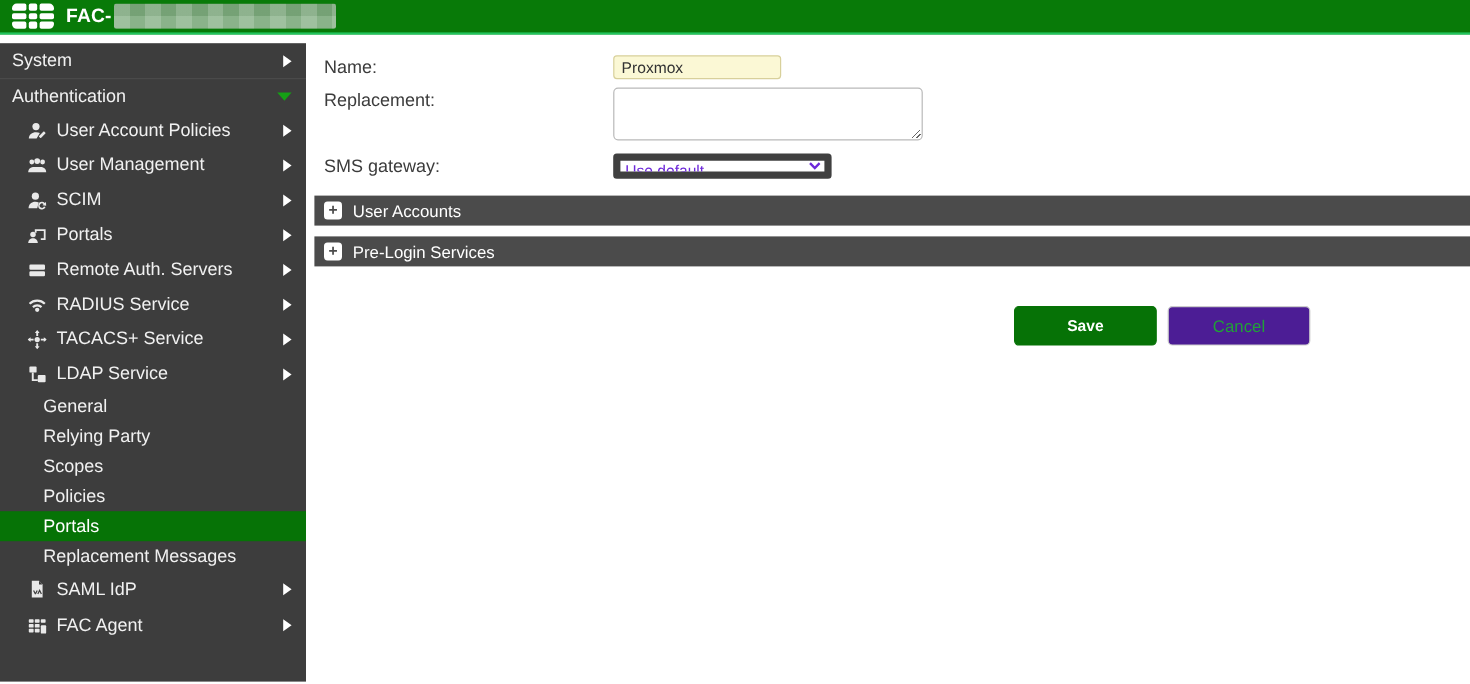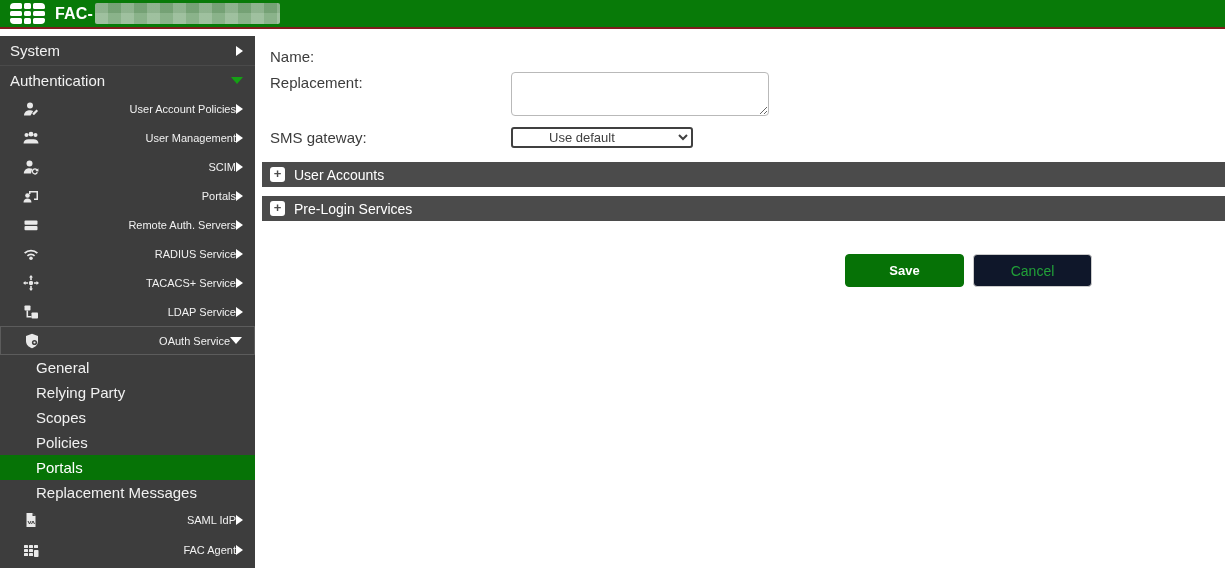--- a/index.html
+++ b/index.html
@@ -1,20 +1,20 @@
 <!DOCTYPE html>
 <html><head>
 <meta charset="utf-8">
 <style>
   * { box-sizing: border-box; margin: 0; padding: 0; }
   html, body { width: 1225px; height: 570px; overflow: hidden; background: #fff;
     font-family: "Liberation Sans", sans-serif; }
 
   
-  .topbar { height: 29px; background: #087a08; border-bottom: 2px solid #7f1d1d;
+  .topbar { height: 29px; background: #087a08; border-bottom: 2px solid #22c55e;
     display: flex; align-items: center; padding-left: 10px; }
   .logo-grid { display: grid; grid-template-columns: 12px 7px 12px; grid-template-rows: 6px 5px 6px;
     gap: 2px; margin-right: 10px; }
   .logo-grid span { background: #fff; border-radius: 1.5px; }
   .logo-grid span:nth-child(1) { border-top-left-radius: 4px; }
   .logo-grid span:nth-child(3) { border-top-right-radius: 4px; }
   .logo-grid span:nth-child(7) { border-bottom-left-radius: 4px; }
   .logo-grid span:nth-child(9) { border-bottom-right-radius: 4px; }
   .brand { color: #fff; font-weight: bold; font-size: 16px; letter-spacing: .2px; }
   .redacted { width: 185px; height: 21px; margin-left: 2px; border-radius: 2px;
@@ -28,21 +28,21 @@
   
   .app { display: flex; height: 532px; }
   .sidebar { width: 255px; background: #3d3d3d; flex: 0 0 255px; overflow: hidden; }
   .gutter { width: 7px; background: #fff; flex: 0 0 7px; }
   .content { flex: 1; background: #fff; }
 
   
   .nav-row { display: flex; align-items: center; color: #f1f1f1; cursor: pointer; }
   .nav-top { height: 29px; font-size: 15px; padding: 0 12px 0 10px; border-top: 1px solid #4a4a4a; }
   .nav-top:first-child { border-top: none; }
-  .nav-sub { height: 29px; font-size: 11px; padding: 0 12px 0 22px; text-align: right; }
+  .nav-sub { height: 29px; font-size: 15px; padding: 0 12px 0 22px; }
   .nav-subsub { height: 25px; font-size: 15px; padding: 0 12px 0 36px; }
   .nav-label { flex: 1; white-space: nowrap; overflow: hidden; }
   .nav-icon { width: 18px; height: 16px; margin-right: 7px; flex: 0 0 18px; display: inline-flex;
     align-items: center; justify-content: center; }
   .nav-icon svg { width: 16px; height: 16px; fill: #e9e9e9; stroke: none; }
   .caret-right { width: 0; height: 0; border-top: 5px solid transparent;
     border-bottom: 5px solid transparent; border-left: 7px solid #fff; }
   .caret-down-green { width: 0; height: 0; border-left: 6px solid transparent;
     border-right: 6px solid transparent; border-top: 7px solid #15a015; }
   .caret-down-white { width: 0; height: 0; border-left: 6px solid transparent;
@@ -56,31 +56,31 @@
   .form { padding-top: 10px; }
   .form-row { display: flex; align-items: flex-start; margin-bottom: 7px; gap: 14px; }
   .form-label { width: 235px; padding-left: 8px; font-size: 15px; color: #3c3c3c; padding-top: 2px; }
   .name-input { width: 140px; height: 20px; background: #fbf8d5; border: 1px solid #d8d09b;
     border-radius: 3px; padding: 1px 6px; font-size: 13px; font-family: "Liberation Sans", sans-serif;
     color: #333; outline: none; }
   .desc-area { width: 258px; height: 44px; border: 1px solid #b9b9b9; border-radius: 4px;
     padding: 3px 6px; font-size: 13px; font-family: "Liberation Sans", sans-serif; resize: both; }
   .sms-row { margin-top: 11px; margin-bottom: 14px; }
   .sms-select { width: 182px; height: 21px; font-size: 13px; font-family: "Liberation Sans", sans-serif;
-    border: 2px solid #404040; border-radius: 3px; background: #fff; color: #404040; padding-left: 32px; }
+    border: 6px solid #404040; border-radius: 3px; background: #fff; color: #6d28d9; }
   .section-bar { height: 25px; background: #4b4b4b; color: #fff; display: flex; align-items: center;
     padding-left: 8px; font-size: 14px; margin-bottom: 9px; cursor: pointer; }
   .plus-box { width: 15px; height: 15px; background: #fff; color: #4b4b4b; border-radius: 3px;
     font-size: 13px; font-weight: bold; line-height: 14px; text-align: center; margin-right: 9px;
     flex: 0 0 15px; }
   .btn-row { margin-top: 33px; margin-left: 583px; display: flex; gap: 9px; }
   .btn { width: 119px; height: 33px; border-radius: 4px; font-family: "Liberation Sans", sans-serif;
     cursor: pointer; }
   .btn-save { background: #067206; border: 1px solid #067206; color: #fff; font-weight: bold; font-size: 13px; }
-  .btn-cancel { background: #0f172a; border: 1px solid #ccc; color: #21a038; font-size: 14px; }
+  .btn-cancel { background: #4c1d95; border: 1px solid #ccc; color: #21a038; font-size: 14px; }
 </style>
 </head>
 <body>
 
 <div class="topbar">
   <div class="logo-grid">
     <span></span>
       <span></span>
       <span></span>
       <span></span>
@@ -197,31 +197,20 @@
         <svg viewBox="0 0 16 16">
             <rect x="1.5" y="1.5" width="6" height="5" rx=".8"></rect>
             <rect x="8.5" y="8.5" width="6.5" height="6" rx=".8"></rect>
             <path d="M3.5 6.5h1.6v5.5h3.4v1.6H3.5z"></path>
           </svg>
       </span>
       <span class="nav-label">LDAP Service</span>
       <span class="caret-right"></span>
     </div>
 
-    <div class="nav-row nav-sub nav-selected-parent">
-      <span class="nav-icon">
-        <svg viewBox="0 0 16 16">
-            <path d="M8 .8 14 3v5c0 3.8-2.7 6-6 7.2C4.7 14 2 11.8 2 8V3z"></path>
-            <circle cx="10.5" cy="9.5" r="2.6" fill="#3f3f3f"></circle>
-            <circle cx="10.5" cy="9.5" r="1.1" fill="#e9e9e9"></circle>
-          </svg>
-      </span>
-      <span class="nav-label">OAuth Service</span>
-      <span class="caret-down-white"></span>
-    </div>
 
     <div class="nav-row nav-subsub">
       <span class="nav-label">General</span>
     </div>
     <div class="nav-row nav-subsub">
       <span class="nav-label">Relying Party</span>
     </div>
     <div class="nav-row nav-subsub">
       <span class="nav-label">Scopes</span>
     </div>
@@ -266,20 +255,21 @@
 
   </div>
 
   <div class="gutter"></div>
 
   <div class="content">
 
     <div class="form">
       <div class="form-row">
         <div class="form-label">Name:</div>
+        <input class="name-input" type="text" value="Proxmox" style="">
       </div>
 
       <div class="form-row">
         <div class="form-label">Replacement:</div>
         <textarea class="desc-area" style=""></textarea>
       </div>
 
       <div class="form-row sms-row">
         <div class="form-label">SMS gateway:</div>
         <select class="sms-select">

